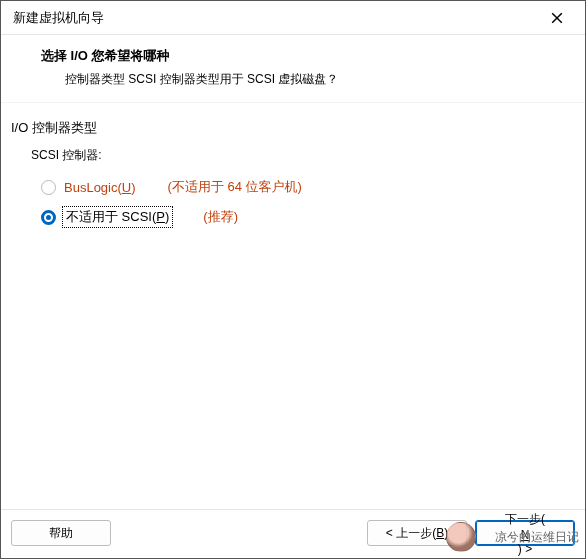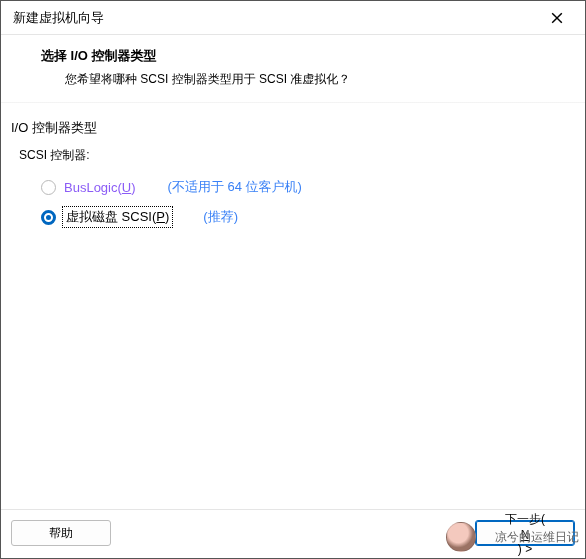--- a/index.html
+++ b/index.html
@@ -68,21 +68,21 @@
     flex: 1;
     padding: 16px 22px 10px 10px;
     overflow: auto;
   }
   .section-label {
     font-size: 13px;
     margin-bottom: 10px;
   }
   .sub-label {
     font-size: 12px;
-    margin-left: 8px;
+    margin-left: 20px;
     margin-bottom: 14px;
   }
   .radio-row {
     display: flex;
     align-items: center;
     margin-left: 30px;
     margin-bottom: 12px;
     font-size: 13px;
     gap: 8px;
   }
@@ -100,24 +100,24 @@
     border: 3px solid #0067c0;
     width: 15px; height: 15px;
   }
   .radio.selected::after {
     content: "";
     width: 5px; height: 5px;
     background: #0067c0;
     border-radius: 50%;
   }
   .opt-label { display: inline; }
-  .opt-label.disabled { color: #8b5cf6; }
+  .opt-label.disabled { color: #c2410c; }
   .opt-hint {
     margin-left: 24px;
-    color: #3b82f6;
+    color: #c2410c;
   }
   u { text-decoration: underline; }
   .footer {
     border-top: 1px solid #e5e5e5;
     padding: 10px 10px 12px 10px;
     display: flex;
     align-items: center;
     gap: 8px;
   }
   .spacer { flex: 1; }
@@ -171,50 +171,55 @@
     <span class="title-text">新建虚拟机向导</span>
     <div class="close-btn">
       <svg viewBox="0 0 10 10">
         <line x1="1" y1="1" x2="9" y2="9" stroke="#000" stroke-width="1.2"></line>
         <line x1="9" y1="1" x2="1" y2="9" stroke="#000" stroke-width="1.2"></line>
       </svg>
     </div>
   </div>
 
   <div class="header-block">
-    <div class="header-title">选择 I/O 控制器类型</div>
-    <div class="header-sub">您希望将哪种 SCSI 控制器类型用于 SCSI 准虚拟化？</div>
+    <div class="header-title">选择 I/O 您希望将哪种</div>
+    <div class="header-sub">控制器类型 SCSI 控制器类型用于 SCSI 虚拟磁盘？</div>
   </div>
 
   <div class="content">
     <div class="section-label">I/O 控制器类型</div>
     <div class="sub-label">SCSI 控制器:</div>
 
     <div class="radio-row">
       <span class="radio disabled"></span>
       <span class="opt-label disabled">
         <span>BusLogic(</span><u>U</u><span>)</span>
       </span>
       <span class="opt-hint">(不适用于 64 位客户机)</span>
     </div>
 
 
 
     <div class="radio-row">
       <span class="radio selected"></span>
       <span class="opt-label selected-focus" style="outline:1px dotted #000; outline-offset:1px; padding:0 2px;">
-        <span>虚拟磁盘 SCSI(</span><u>P</u><span>)</span>
+        <span>不适用于 SCSI(</span><u>P</u><span>)</span>
       </span>
       <span class="opt-hint">(推荐)</span>
     </div>
   </div>
 
   <div class="footer">
     <div class="btn help">帮助</div>
     <div class="spacer"></div>
+    <div class="btn">
+      <span>&lt; 上一步(</span>
+        <u>B</u>
+        <span>)</span>
+    </div>
     <div class="btn primary">
       <span>下一步(</span>
         <u>N</u>
         <span>) &gt;</span>
     </div>
   </div>
 
   <div class="watermark">
     <div class="wm-avatar"></div>
     <div class="wm-text">凉兮的运维日记</div>

